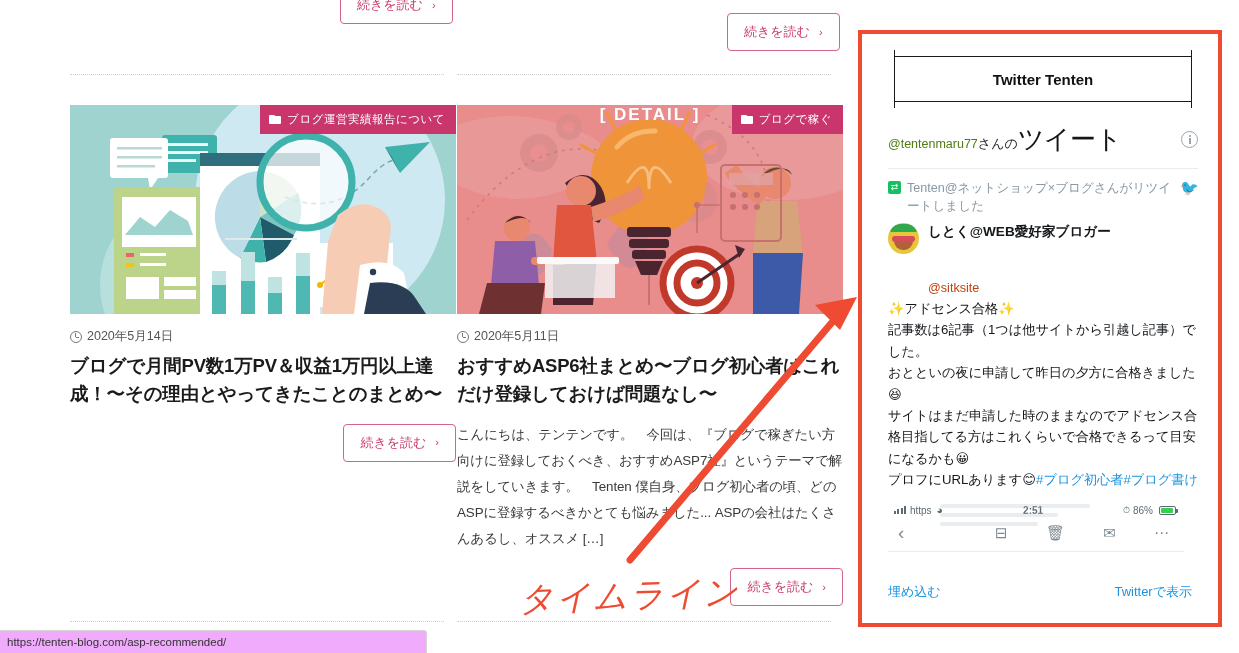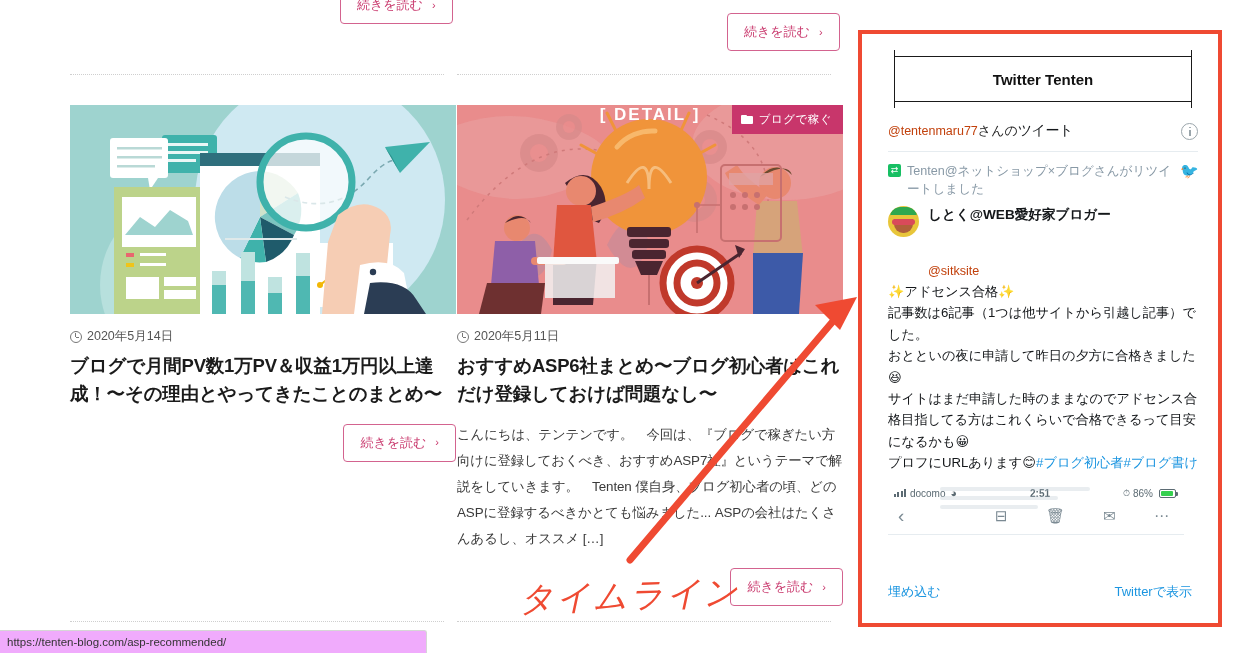--- a/index.html
+++ b/index.html
@@ -98,22 +98,22 @@
   .tick.tr { left: 329px; top: 16px; }
   .tick.bl { left: 32px; top: 62px; }
   .tick.br { left: 329px; top: 62px; }
 
   .tw-body {
     position: absolute; left: 26px; top: 88px; width: 310px; height: 490px;
     overflow: hidden;
   }
   .tw-head { display: flex; align-items: baseline; justify-content: space-between; }
   .tw-head-l { font-size: 13px; color: #222; }
-  .tw-handle { color: #c2410c; font-size: 12.5px; }
-  .tw-head-big { font-size: 14px; color: #14171a; letter-spacing: -.5px; }
+  .tw-handle { color: #4d7c0f; font-size: 12.5px; }
+  .tw-head-big { font-size: 26px; color: #14171a; letter-spacing: -.5px; }
   .info-ico {
     width: 17px; height: 17px; border: 1.3px solid #9aa5ab; border-radius: 50%;
     position: relative; flex: none; align-self: center;
   }
   .info-ico::before{content:"";position:absolute;left:7.2px;top:3px;width:1.6px;height:1.6px;background:#9aa5ab;border-radius:50%;}
   .info-ico::after{content:"";position:absolute;left:7.3px;top:6px;width:1.4px;height:6px;background:#9aa5ab;}
 
   .tw-divider { border-top: 1px solid #e6ecf0; margin-top: 11px; }
 
   .rt-line {
@@ -293,20 +293,24 @@
 
           <circle cx="236" cy="77" r="46" fill="#ffffff" opacity=".72"></circle>
           <circle cx="236" cy="77" r="46" fill="none" stroke="#3fb2ab" stroke-width="7"></circle>
           <rect x="272" y="105" width="28" height="11" rx="3" fill="#3fb2ab" transform="rotate(40 272 105)"></rect>
 
           <path d="M268 110 q22 -18 42 -6 q14 9 10 26 l-8 79 h-60 l6 -72 z" fill="#f6cdb4"></path>
           <path d="M290 160 q30 -8 44 8 l8 41 h-58 z" fill="#ffffff"></path>
           <path d="M300 178 q34 -4 46 16 l10 15 v0 h-62 z" fill="#2b3d54"></path>
           <circle cx="303" cy="167" r="3.2" fill="#2b3d54"></circle>
         </svg>
+        <div class="cat-badge">
+          <span class="folder-ico"></span>
+          <span>ブログ運営実績報告について</span>
+        </div>
       </div>
 
       <div class="meta-date">
         <span class="clock-ico"></span>
         <span>2020年5月14日</span>
       </div>
 
       <div class="card-title">ブログで月間PV数1万PV＆収益1万円以上達成！〜その理由とやってきたことのまとめ〜</div>
 
       <div class="readmore-wrap">
@@ -478,21 +482,21 @@
 
       <div class="ss">
         <div class="ss-status">
           <span style="display:inline-flex;align-items:center;">
             <span class="bars">
                 <i></i>
                 <i></i>
                 <i></i>
                 <i></i>
               </span>
-            <span>docomo</span>
+            <span>https</span>
             <span style="margin-left:5px;font-size:11px;">◕</span>
           </span>
           <span style="font-weight:bold;">2:51</span>
           <span style="display:inline-flex;align-items:center;gap:3px;">
             <span style="font-size:9px;">⏱</span>
             <span>86%</span>
             <span class="batt"></span>
           </span>
         </div>
         <div class="ss-ghost">

